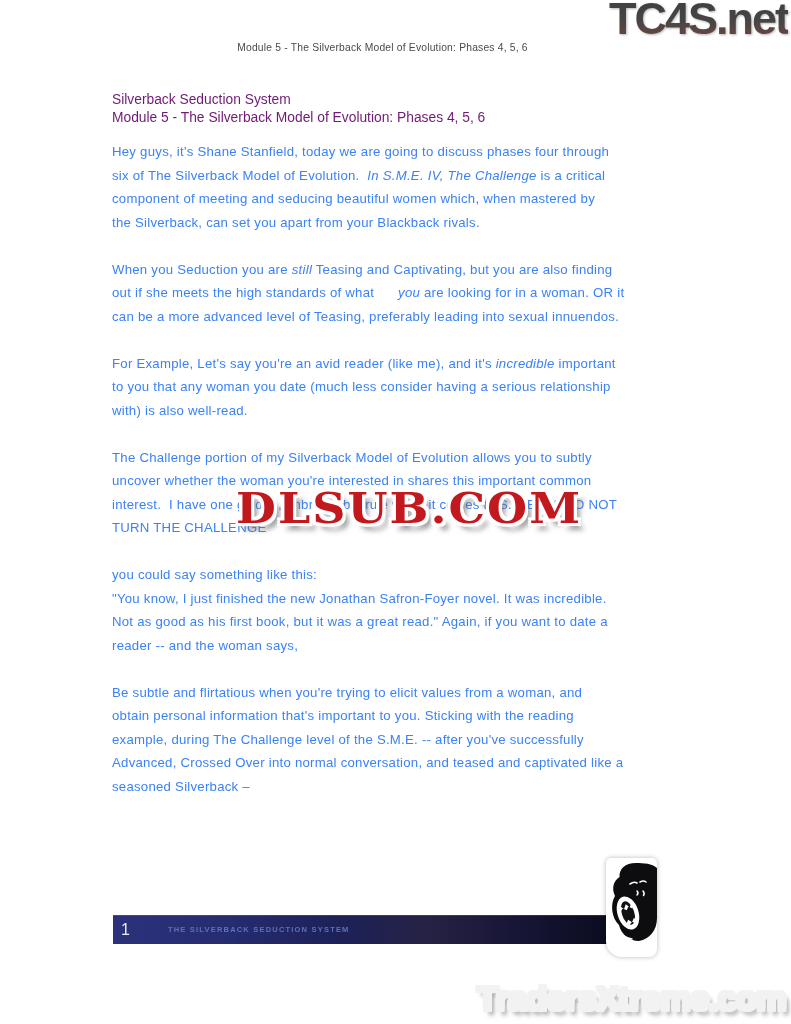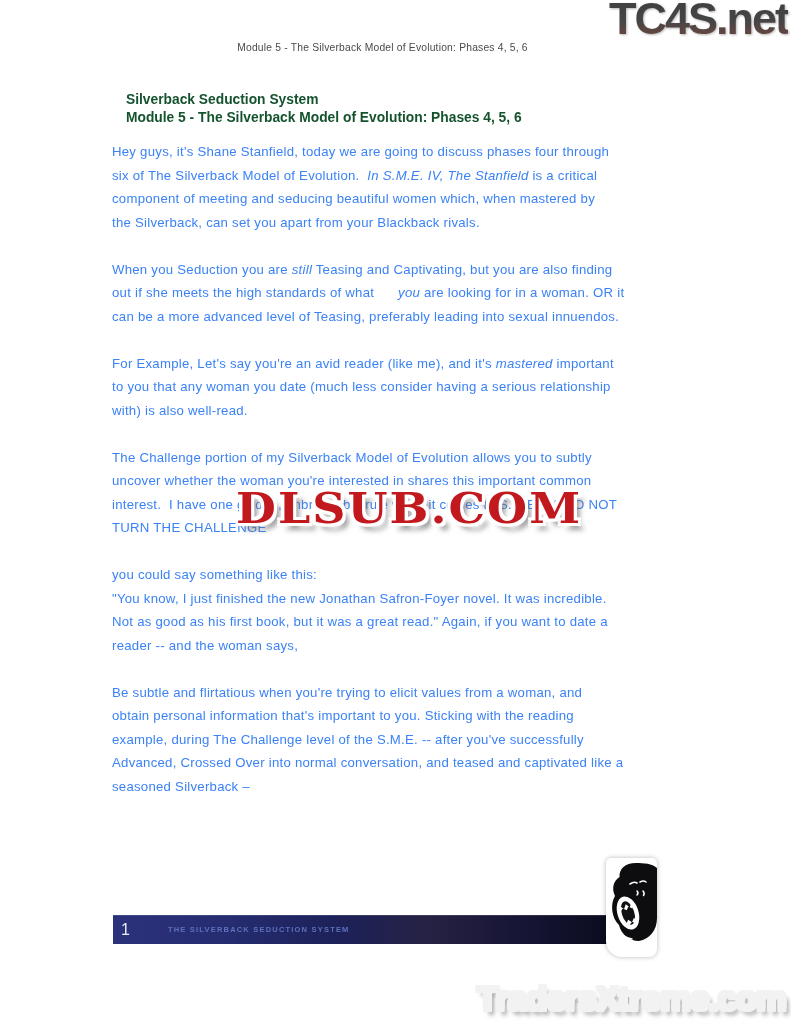--- a/index.html
+++ b/index.html
@@ -15,21 +15,21 @@
   
   .tc4s{
     position:absolute;top:-7px;right:3px;
     font-size:45px;font-weight:700;letter-spacing:-2px;
     background:linear-gradient(#3e3e3e 0%,#454545 52%,#6d463f 88%,#7d4e45 100%);
     -webkit-background-clip:text;background-clip:text;color:transparent;
     filter:blur(.3px) drop-shadow(1px 1px 1px rgba(120,120,120,.55));
   }
   
   .content{position:absolute;left:112px;top:91px;width:620px;}
-  .doc-title{font-size:13.8px;font-weight:700;color:#14532d;line-height:18px;margin-left:14px;}
+  .doc-title{font-size:13.8px;font-weight:400;color:#701a75;line-height:18px;}
   .paragraphs{margin-top:13px;}
   .paragraphs p{
     margin:0 0 23.5px 0;font-size:13.2px;line-height:23.5px;color:#3b82f6;
     letter-spacing:.25px;white-space:pre-wrap;
   }
   
   .dlsub{
     position:absolute;left:236px;top:481px;z-index:5;
     font-family:"DejaVu Serif",serif;font-weight:700;font-size:46px;letter-spacing:2px;
     color:#c2191f;transform:scaleY(.95);
@@ -74,27 +74,27 @@
 
   <div class="running-header">Module 5 - The Silverback Model of Evolution: Phases 4, 5, 6</div>
 
   <div class="tc4s">TC4S.net</div>
 
   <div class="content">
     <div class="doc-title">Silverback Seduction System</div>
     <div class="doc-title">Module 5 - The Silverback Model of Evolution: Phases 4, 5, 6</div>
     <div class="paragraphs">
         <p><span>Hey guys, it's Shane Stanfield, today we are going to discuss phases four through
-six of The Silverback Model of Evolution.  </span><span style="font-style: italic;">In S.M.E. IV, The Stanfield</span><span> is a critical
+six of The Silverback Model of Evolution.  </span><span style="font-style: italic;">In S.M.E. IV, The Challenge</span><span> is a critical
 component of meeting and seducing beautiful women which, when mastered by
 the Silverback, can set you apart from your Blackback rivals.</span></p>
         <p><span>When you Seduction you are </span><span style="font-style: italic;">still</span><span> Teasing and Captivating, but you are also finding
 out if she meets the high standards of what </span><span style="font-style: italic; margin-left: 20px;">you</span><span> are looking for in a woman. OR it
 can be a more advanced level of Teasing, preferably leading into sexual innuendos.</span></p>
-        <p><span>For Example, Let's say you're an avid reader (like me), and it's </span><span style="font-style: italic;">mastered</span><span> important
+        <p><span>For Example, Let's say you're an avid reader (like me), and it's </span><span style="font-style: italic;">incredible</span><span> important
 to you that any woman you date (much less consider having a serious relationship
 with) is also well-read.</span></p>
         <p><span>The Challenge portion of my Silverback Model of Evolution allows you to subtly
 uncover whether the woman you're interested in shares this important common
 interest.  I have one golden, unbreakable rule when it comes to S.M.E. IV: DO </span><span style="">NOT</span><span>
 TURN THE CHALLENGE</span></p>
         <p><span>you could say something like this:
 "You know, I just finished the new Jonathan Safron-Foyer novel. It was incredible.
 Not as good as his first book, but it was a great read." Again, if you want to date a
 reader -- and the woman says,</span></p>

